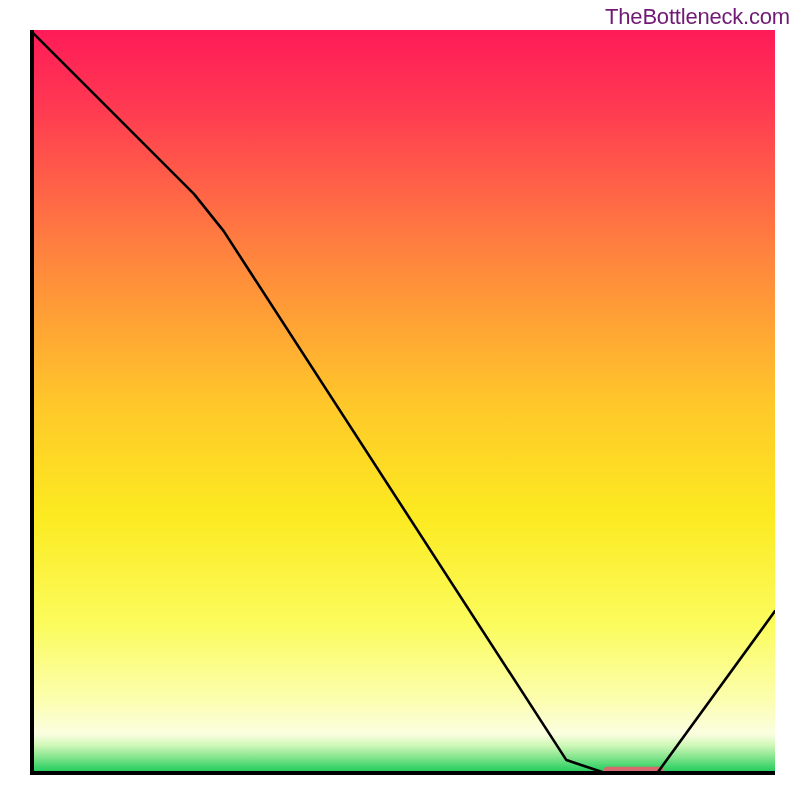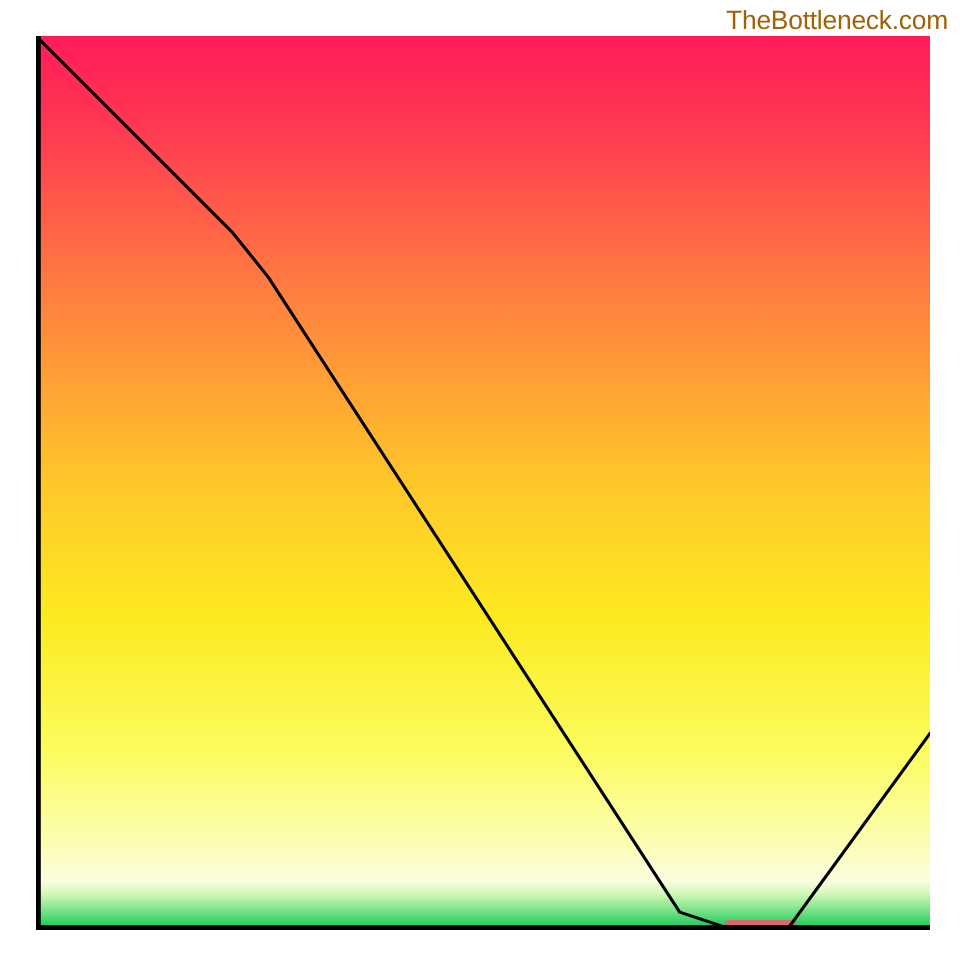--- a/index.html
+++ b/index.html
@@ -12,21 +12,21 @@
   }
   .container {
     width: 800px;
     height: 800px;
     position: relative;
   }
   .watermark {
     position: absolute;
     top: 4px;
     right: 10px;
-    color: #a16207;
+    color: #701a75;
     font-size: 22px;
     font-weight: 500;
     letter-spacing: -0.2px;
     z-index: 10;
   }
   .plot {
     position: absolute;
     left: 30px;
     top: 30px;
     width: 745px;

